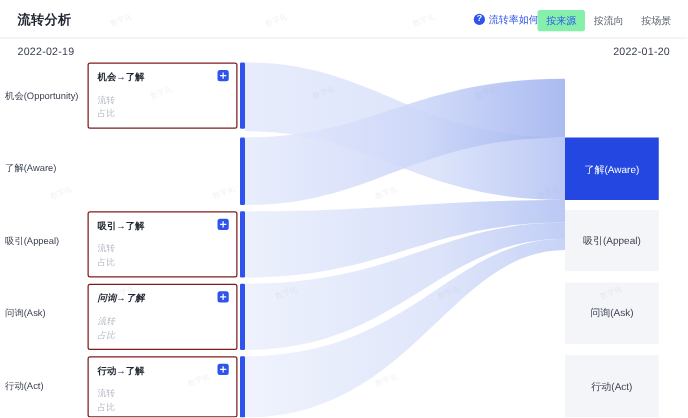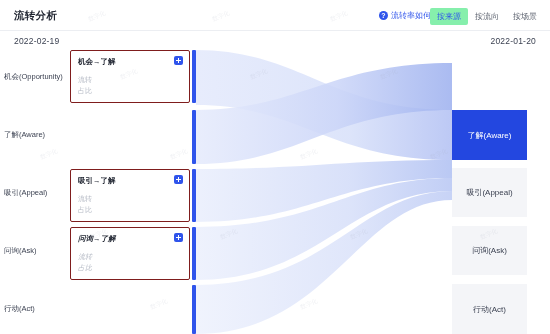--- a/index.html
+++ b/index.html
@@ -202,20 +202,26 @@
     <div class="node-bar" style="left:192px;top:121px;height:53px;"></div>
 
     <div class="card" style="top:179px;height:53px;font-style:italic;">
       <div class="card-title">问询→了解</div>
       <div class="plus-btn"></div>
       <div class="metric m1">流转</div>
       <div class="metric m2">占比</div>
     </div>
     <div class="node-bar" style="left:192px;top:179px;height:53px;"></div>
 
+    <div class="card" style="top:237px;height:49px;">
+      <div class="card-title">行动→了解</div>
+      <div class="plus-btn"></div>
+      <div class="metric m1">流转</div>
+      <div class="metric m2">占比</div>
+    </div>
     <div class="node-bar" style="left:192px;top:237px;height:49px;"></div>
 
     <div class="rnode sel" style="top:62px;height:50px;">了解(Aware)</div>
     <div class="rnode dim" style="top:120px;height:49px;">吸引(Appeal)</div>
     <div class="rnode dim" style="top:178px;height:49px;">问询(Ask)</div>
     <div class="rnode dim" style="top:236px;height:50px;">行动(Act)</div>
 
   </div>
 
   <div class="wm" style="left:88px;top:12px;">数字化</div>

